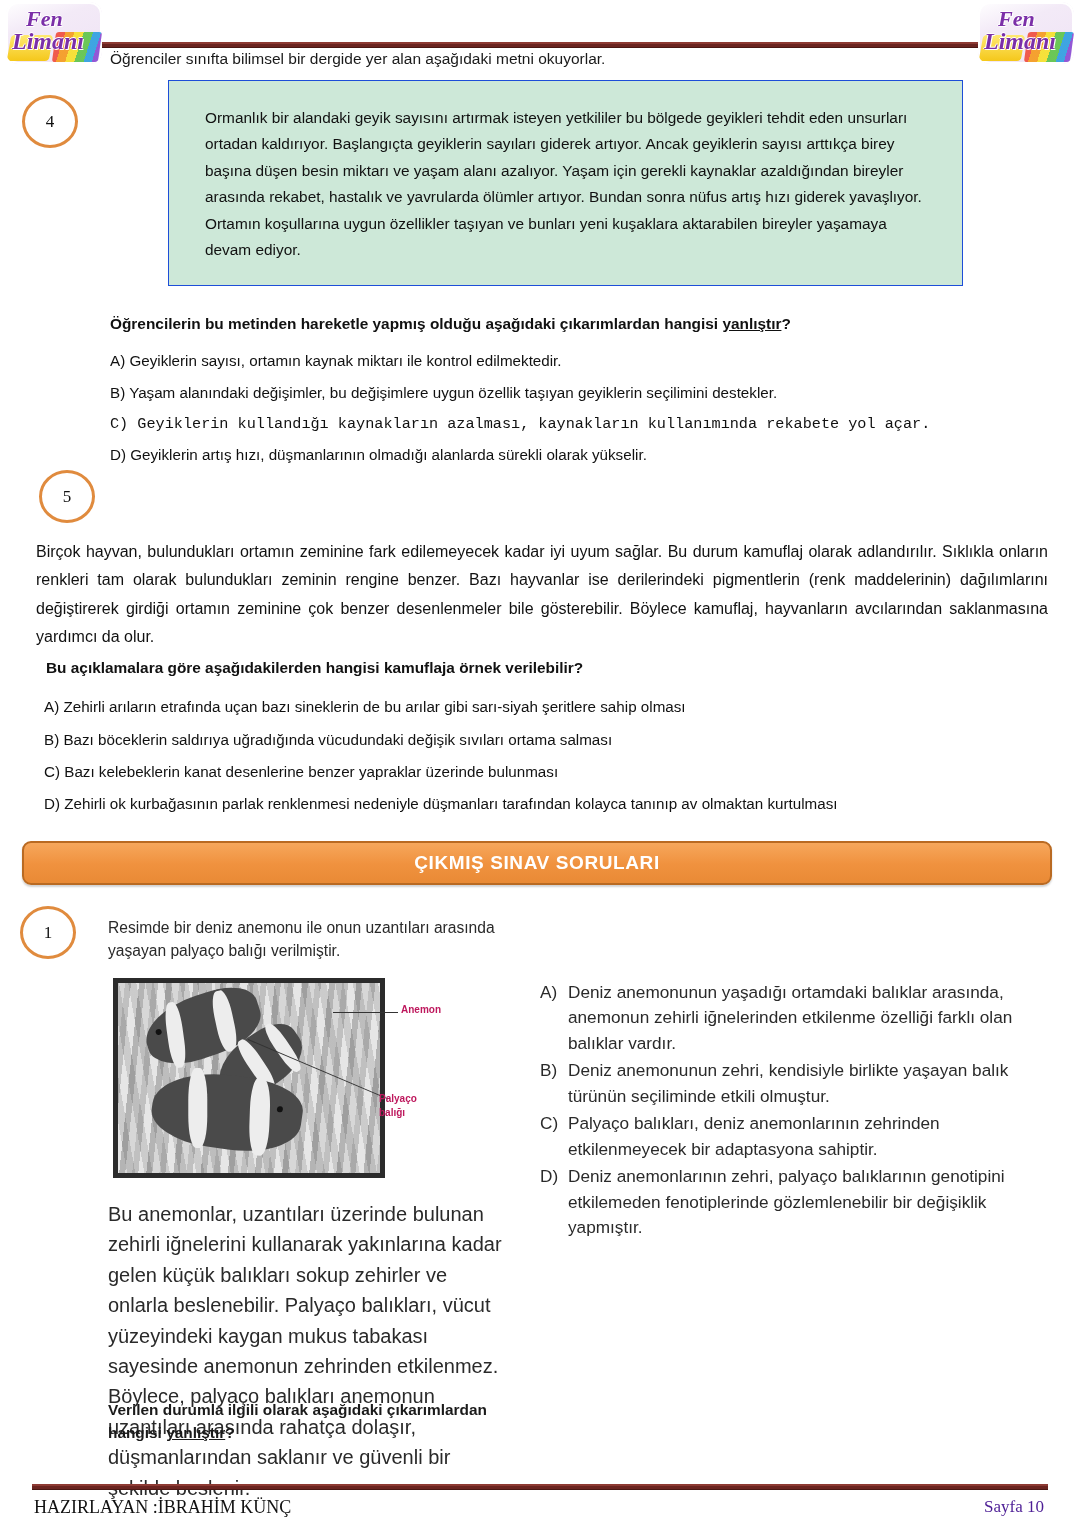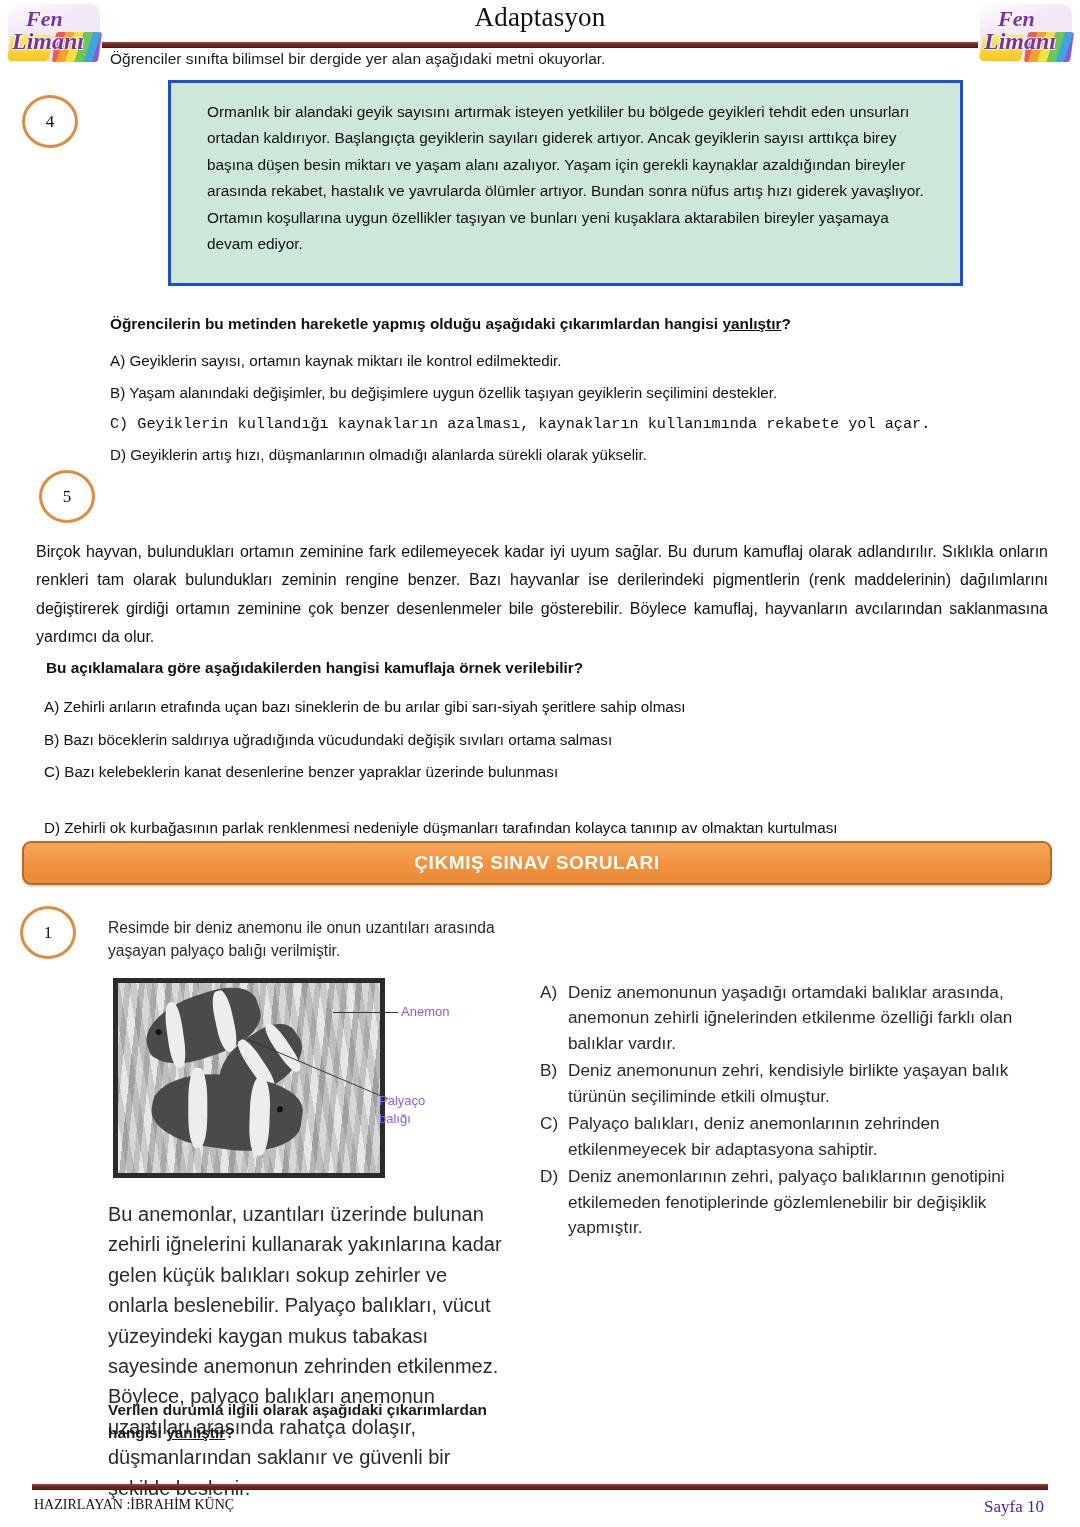--- a/index.html
+++ b/index.html
@@ -122,23 +122,23 @@
   }
 
   
   .green-box {
     position: absolute;
     left: 168px;
     top: 80px;
     width: 795px;
     height: 206px;
     background: #cde8d8;
-    border: 3px solid #1d4ed8;
-    box-sizing: border-box;
-    padding: 16px 28px 0 36px;
+    border: 1px solid #1d4ed8;
+    box-sizing: border-box;
+    padding: 24px 28px 0 36px;
   }
   .green-box p {
     margin: 0;
     font-size: 15.4px;
     line-height: 1.72;
     color: #111;
     text-align: left;
   }
 
   
@@ -269,23 +269,24 @@
   .fish.f3 .stripe.s2 { left: 66px; top: 0px;  width: 14px; height: 56px; }
 
   .leader {
     position: absolute;
     height: 1px;
     background: #333;
     transform-origin: left center;
   }
   .photo-label {
     position: absolute;
-    font-size: 13px;
-    color: #8b5cf6;
+    font-size: 10px;
+    color: #be185d;
     line-height: 1.35;
+    font-weight: bold;
   }
 
   .exam-body {
     position: absolute;
     left: 108px;
     top: 1199px;
     width: 400px;
     font-size: 20px;
     line-height: 1.52;
     color: #2a2a2a;
@@ -330,37 +331,36 @@
     background: #6b2420;
     border-top: 2px solid #8d3a33;
     border-bottom: 1px solid #4a1713;
     box-sizing: border-box;
   }
   .footer-left {
     position: absolute;
     left: 34px;
     top: 1497px;
     font-family: "Liberation Serif", serif;
-    font-size: 14px;
+    font-size: 18px;
     color: #111;
   }
   .footer-right {
     position: absolute;
     right: 36px;
     top: 1497px;
     font-family: "Liberation Serif", serif;
     font-size: 17px;
     color: #4c1d95;
   }
 </style>
 </head>
 <body>
 
 <div class="header">
-  <div class="page-title">Adaptasyon</div>
   <div class="header-rule"></div>
 </div>
 
 <div class="logo left">
   <div class="logo-bg"></div>
   <div class="logo-yellow"></div>
   <div class="logo-stripes"></div>
   <div class="logo-word w1">Fen</div>
   <div class="logo-word w2">Limanı</div>
 </div>
@@ -392,21 +392,21 @@
 
 <div class="qnum" style="left:39px; top:470px;">5</div>
 
 <div class="para" style="left:36px; top:538px; width:1012px;">Birçok hayvan, bulundukları ortamın zeminine fark edilemeyecek kadar iyi uyum sağlar. Bu durum kamuflaj olarak adlandırılır. Sıklıkla onların renkleri tam olarak bulundukları zeminin rengine benzer. Bazı hayvanlar ise derilerindeki pigmentlerin (renk maddelerinin) dağılımlarını değiştirerek girdiği ortamın zeminine çok benzer desenlenmeler bile gösterebilir. Böylece kamuflaj, hayvanların avcılarından saklanmasına yardımcı da olur.</div>
 
 <div class="stem" style="left:46px; top:659px;">Bu açıklamalara göre aşağıdakilerden hangisi kamuflaja örnek verilebilir?</div>
 
 <div class="opt" style="left:44px; top:698px;">A) Zehirli arıların etrafında uçan bazı sineklerin de bu arılar gibi sarı-siyah şeritlere sahip olması</div>
 <div class="opt" style="left:44px; top:731px;">B) Bazı böceklerin saldırıya uğradığında vücudundaki değişik sıvıları ortama salması</div>
 <div class="opt" style="left:44px; top:763px;">C) Bazı kelebeklerin kanat desenlerine benzer yapraklar üzerinde bulunması</div>
-<div class="opt" style="left:44px; top:795px;margin-top:24px;">D) Zehirli ok kurbağasının parlak renklenmesi nedeniyle düşmanları tarafından kolayca tanınıp av olmaktan kurtulması</div>
+<div class="opt" style="left:44px; top:795px;">D) Zehirli ok kurbağasının parlak renklenmesi nedeniyle düşmanları tarafından kolayca tanınıp av olmaktan kurtulması</div>
 
 <div class="banner">
   <span>ÇIKMIŞ SINAV SORULARI</span>
 </div>
 
 <div class="qnum" style="left:20px; top:906px;">1</div>
 
 <div class="exam-intro">Resimde bir deniz anemonu ile onun uzantıları arasında yaşayan palyaço balığı verilmiştir.</div>
 
 <div class="photo-frame">

